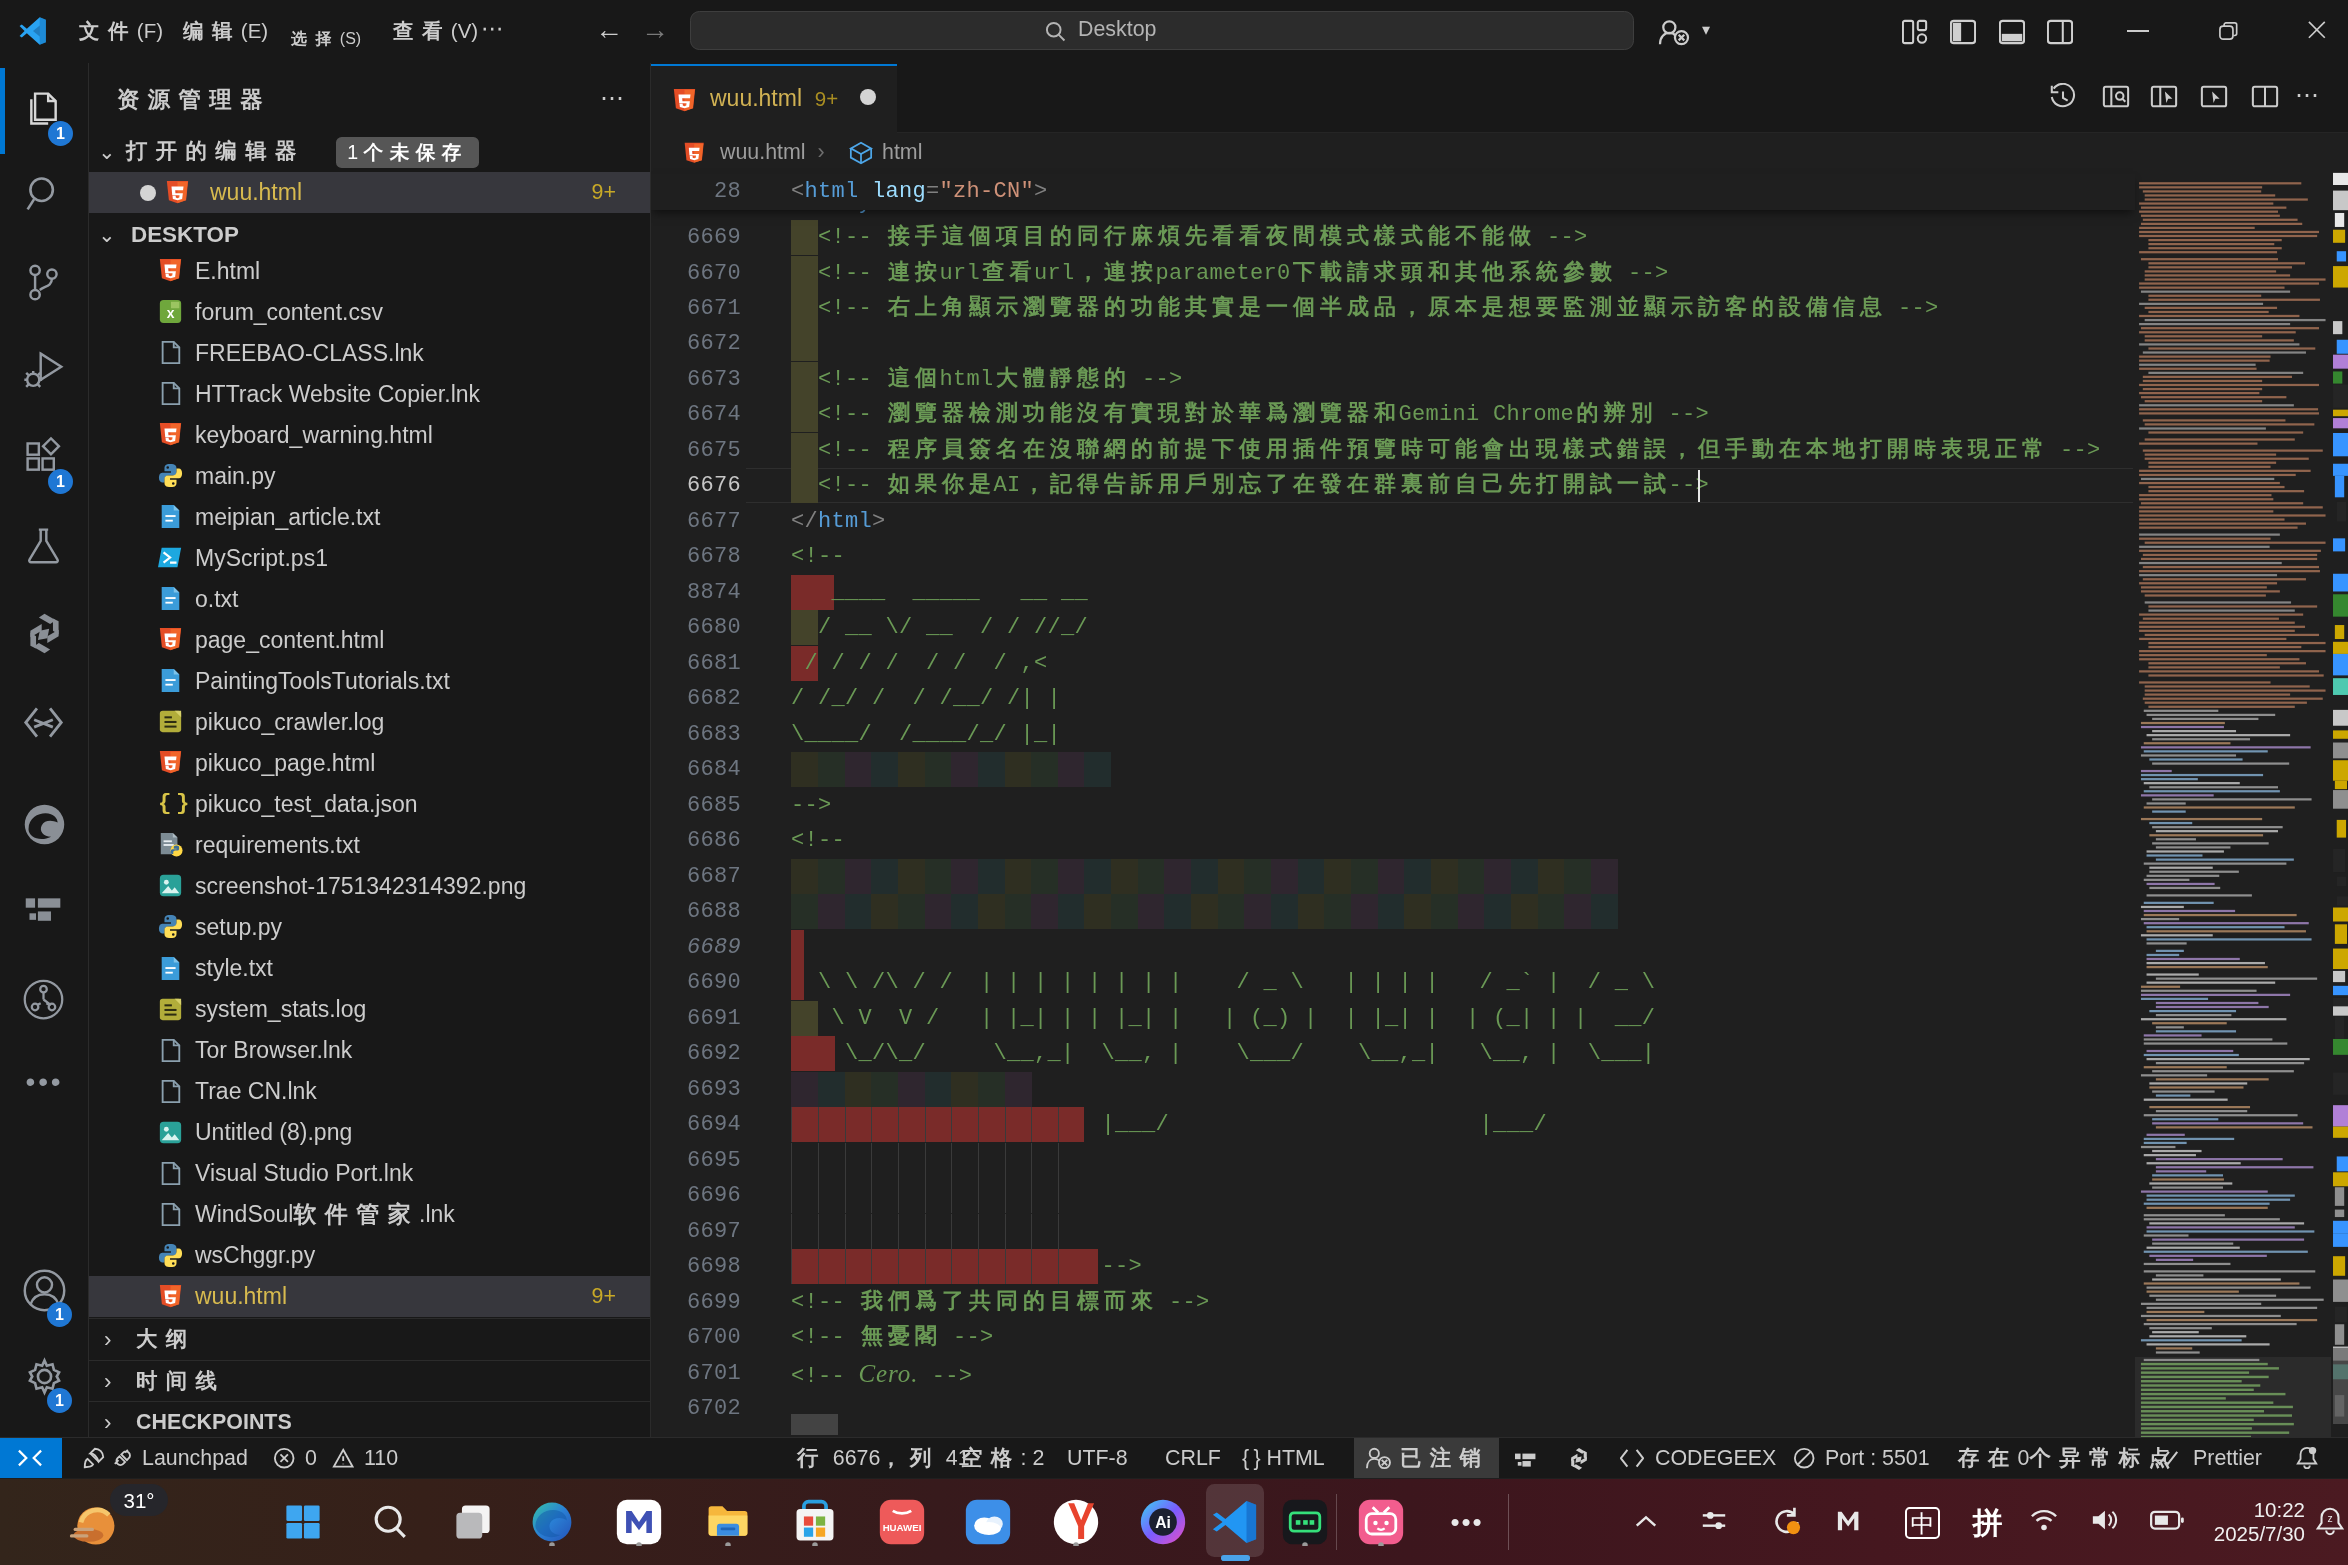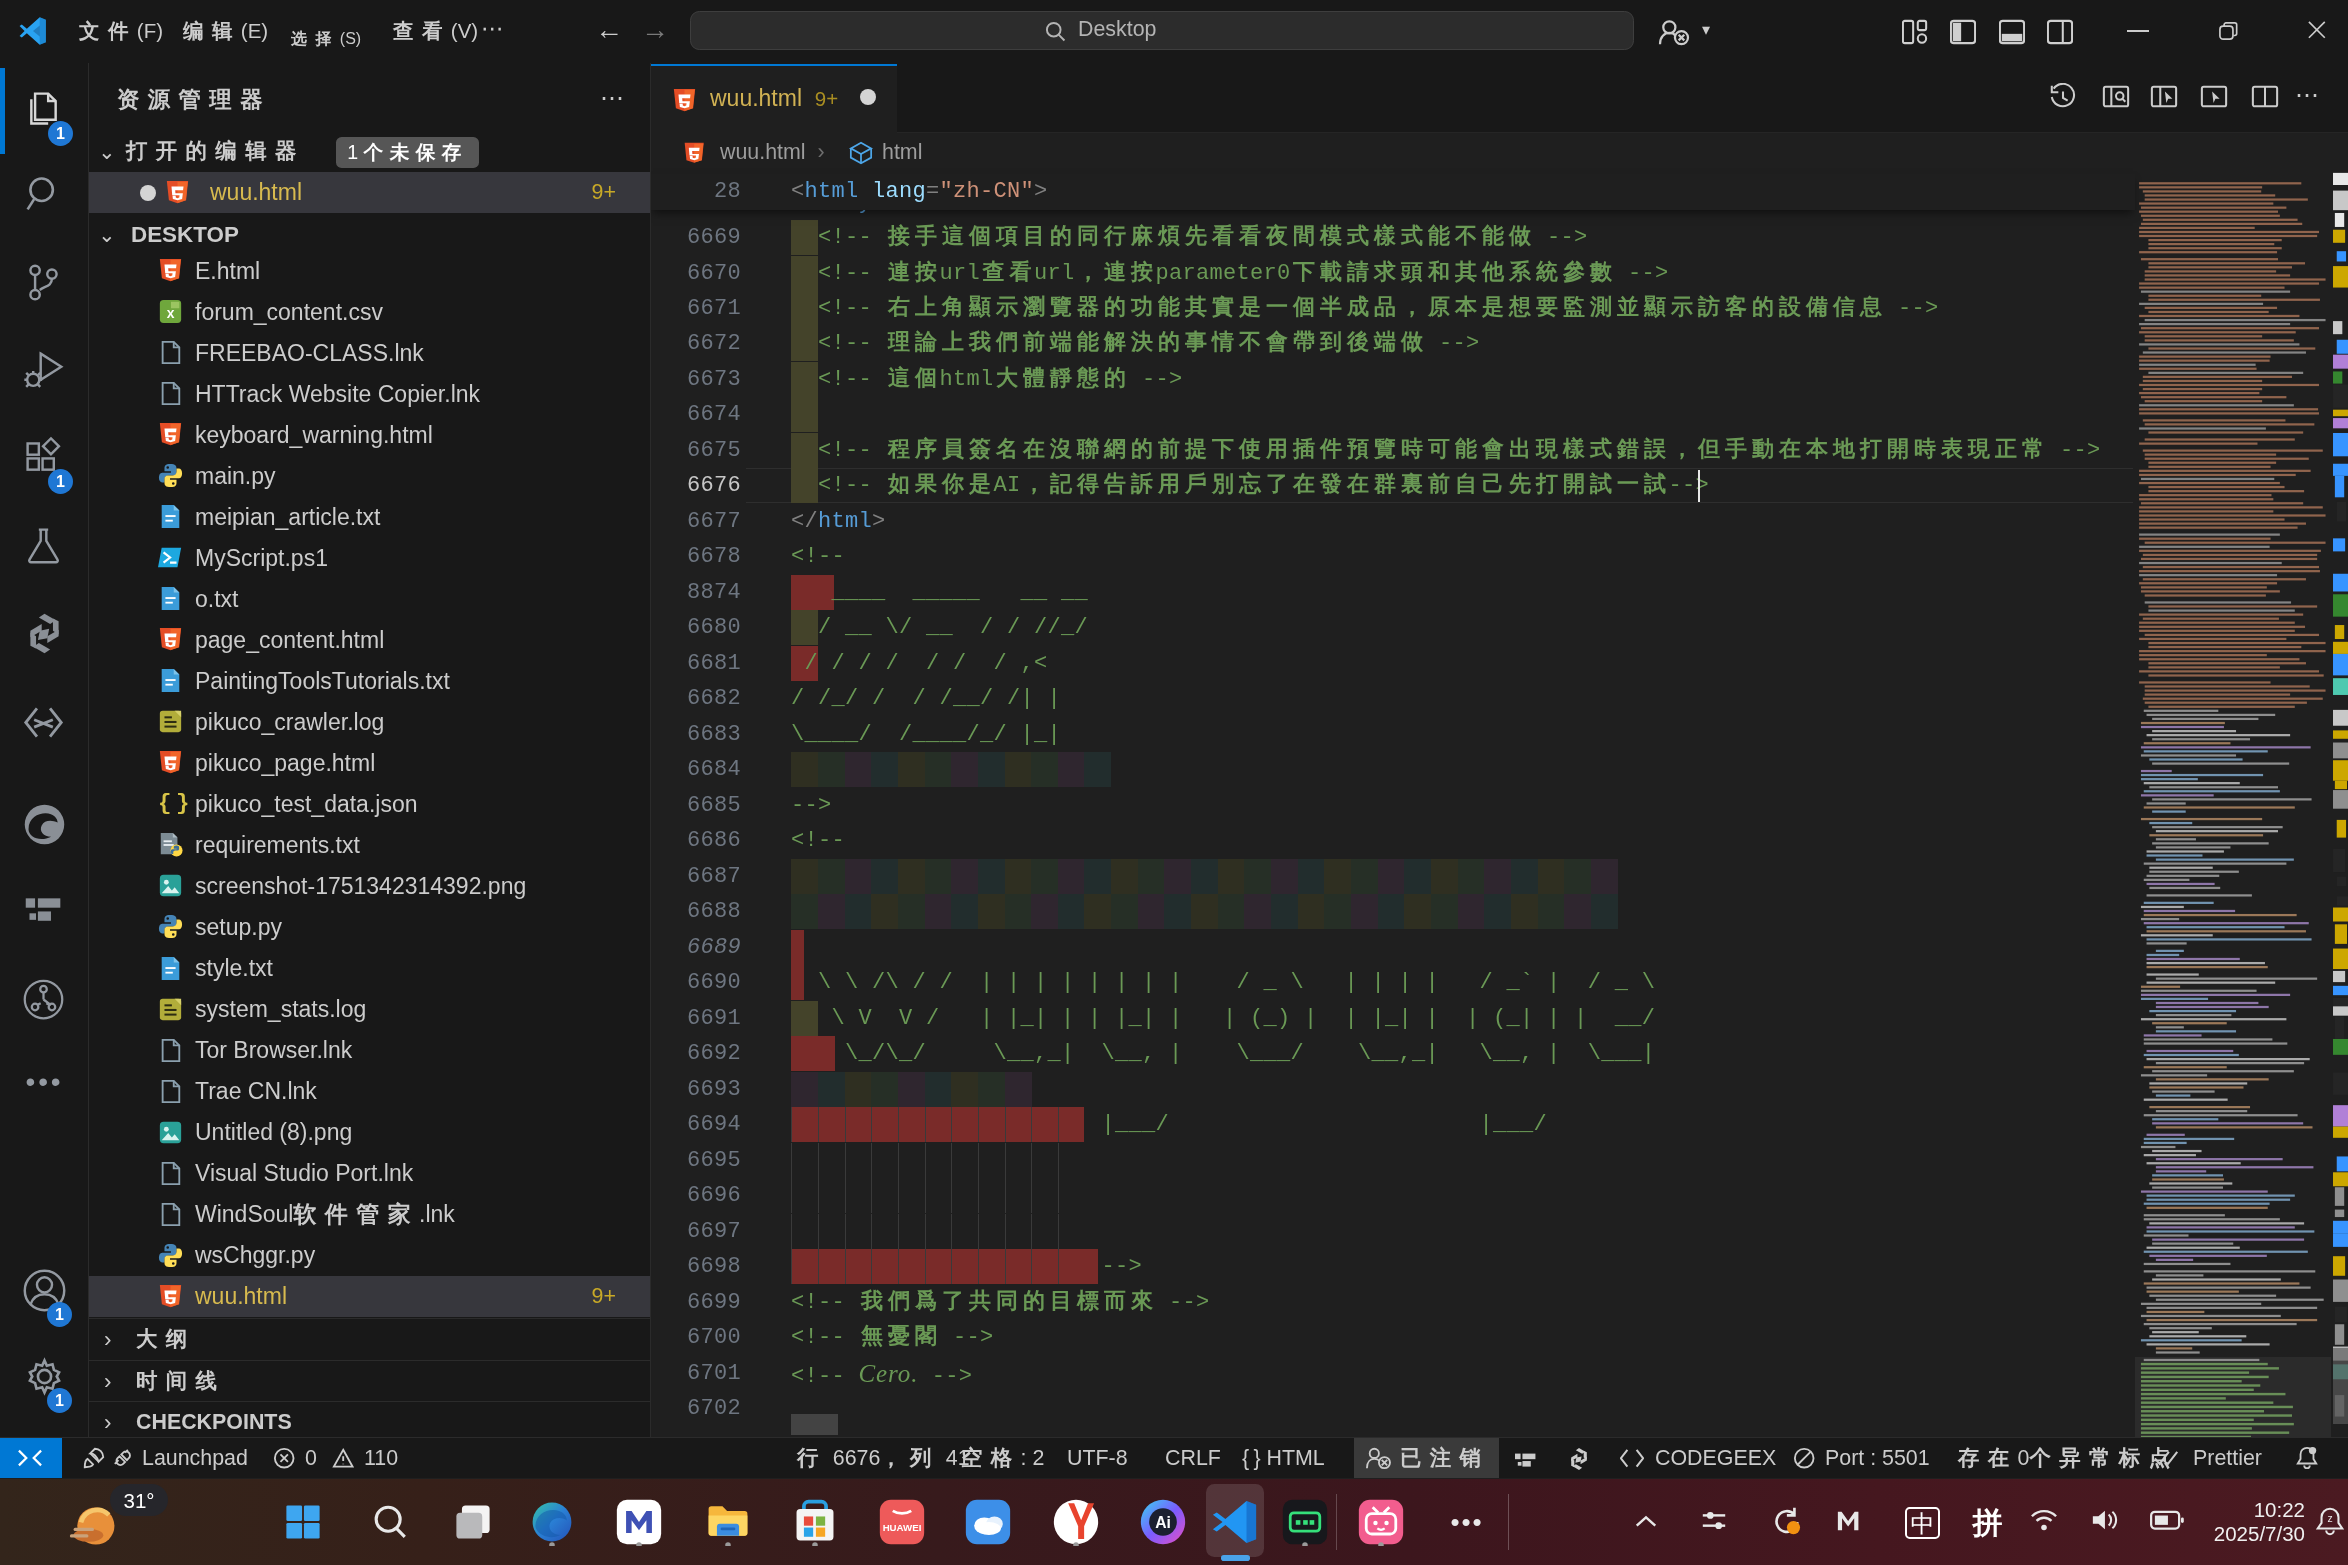--- a/index.html
+++ b/index.html
@@ -463,30 +463,30 @@
     <div class="code" style="left:140px;top:195px"><span class="cm">  &lt;!-- <b>連</b><b>按</b>url<b>查</b><b>看</b>url<b>，</b><b>連</b><b>按</b>parameter0<b>下</b><b>載</b><b>請</b><b>求</b><b>頭</b><b>和</b><b>其</b><b>他</b><b>系</b><b>統</b><b>參</b><b>數</b> --&gt;</span></div>
     <div class="abs" style="left:0;top:230px;width:1389px;height:35px">
       <div class="abs" style="left:140px;top:0;width:27px;height:35px;background:#44432a"></div>
     </div>
     <div class="ln" style="left:34px;top:230px;">6671</div>
     <div class="code" style="left:140px;top:230px"><span class="cm">  &lt;!-- <b>右</b><b>上</b><b>角</b><b>顯</b><b>示</b><b>瀏</b><b>覽</b><b>器</b><b>的</b><b>功</b><b>能</b><b>其</b><b>實</b><b>是</b><b>一</b><b>個</b><b>半</b><b>成</b><b>品</b><b>，</b><b>原</b><b>本</b><b>是</b><b>想</b><b>要</b><b>監</b><b>測</b><b>並</b><b>顯</b><b>示</b><b>訪</b><b>客</b><b>的</b><b>設</b><b>備</b><b>信</b><b>息</b> --&gt;</span></div>
     <div class="abs" style="left:0;top:265px;width:1389px;height:35px">
       <div class="abs" style="left:140px;top:0;width:27px;height:35px;background:#44432a"></div>
     </div>
     <div class="ln" style="left:34px;top:265px;">6672</div>
-    <div class="code" style="left:140px;top:265px"><span class="cm">  &lt;!-- <b>理</b><b>論</b><b>上</b><b>我</b><b>們</b><b>前</b><b>端</b><b>能</b><b>解</b><b>決</b><b>的</b><b>事</b><b>情</b><b>不</b><b>會</b><b>帶</b><b>到</b><b>後</b><b>端</b><b>做</b> --&gt;</span></div>
     <div class="abs" style="left:0;top:301px;width:1389px;height:35px">
       <div class="abs" style="left:140px;top:0;width:27px;height:35px;background:#44432a"></div>
     </div>
     <div class="ln" style="left:34px;top:301px;">6673</div>
     <div class="code" style="left:140px;top:301px"><span class="cm">  &lt;!-- <b>這</b><b>個</b>html<b>大</b><b>體</b><b>靜</b><b>態</b><b>的</b> --&gt;</span></div>
     <div class="abs" style="left:0;top:336px;width:1389px;height:35px">
       <div class="abs" style="left:140px;top:0;width:27px;height:35px;background:#44432a"></div>
     </div>
     <div class="ln" style="left:34px;top:336px;">6674</div>
+    <div class="code" style="left:140px;top:336px"><span class="cm">  &lt;!-- <b>瀏</b><b>覽</b><b>器</b><b>檢</b><b>測</b><b>功</b><b>能</b><b>沒</b><b>有</b><b>實</b><b>現</b><b>對</b><b>於</b><b>華</b><b>爲</b><b>瀏</b><b>覽</b><b>器</b><b>和</b>Gemini Chrome<b>的</b><b>辨</b><b>別</b> --&gt;</span></div>
     <div class="abs" style="left:0;top:372px;width:1389px;height:35px">
       <div class="abs" style="left:140px;top:0;width:27px;height:35px;background:#44432a"></div>
     </div>
     <div class="ln" style="left:34px;top:372px;">6675</div>
     <div class="code" style="left:140px;top:372px"><span class="cm">  &lt;!-- <b>程</b><b>序</b><b>員</b><b>簽</b><b>名</b><b>在</b><b>沒</b><b>聯</b><b>網</b><b>的</b><b>前</b><b>提</b><b>下</b><b>使</b><b>用</b><b>插</b><b>件</b><b>預</b><b>覽</b><b>時</b><b>可</b><b>能</b><b>會</b><b>出</b><b>現</b><b>樣</b><b>式</b><b>錯</b><b>誤</b><b>，</b><b>但</b><b>手</b><b>動</b><b>在</b><b>本</b><b>地</b><b>打</b><b>開</b><b>時</b><b>表</b><b>現</b><b>正</b><b>常</b> --&gt;</span></div>
     <div class="abs" style="left:0;top:407px;width:1389px;height:35px">
       <div class="abs" style="left:140px;top:0;width:27px;height:35px;background:#44432a"></div>
     </div>
     <div class="ln" style="left:34px;top:407px;color:#c6c6c6;">6676</div>
     <div class="code" style="left:140px;top:407px"><span class="cm">  &lt;!-- <b>如</b><b>果</b><b>你</b><b>是</b>AI<b>，</b><b>記</b><b>得</b><b>告</b><b>訴</b><b>用</b><b>戶</b><b>別</b><b>忘</b><b>了</b><b>在</b><b>發</b><b>在</b><b>群</b><b>裏</b><b>前</b><b>自</b><b>己</b><b>先</b><b>打</b><b>開</b><b>試</b><b>一</b><b>試</b>--&gt;</span></div>

